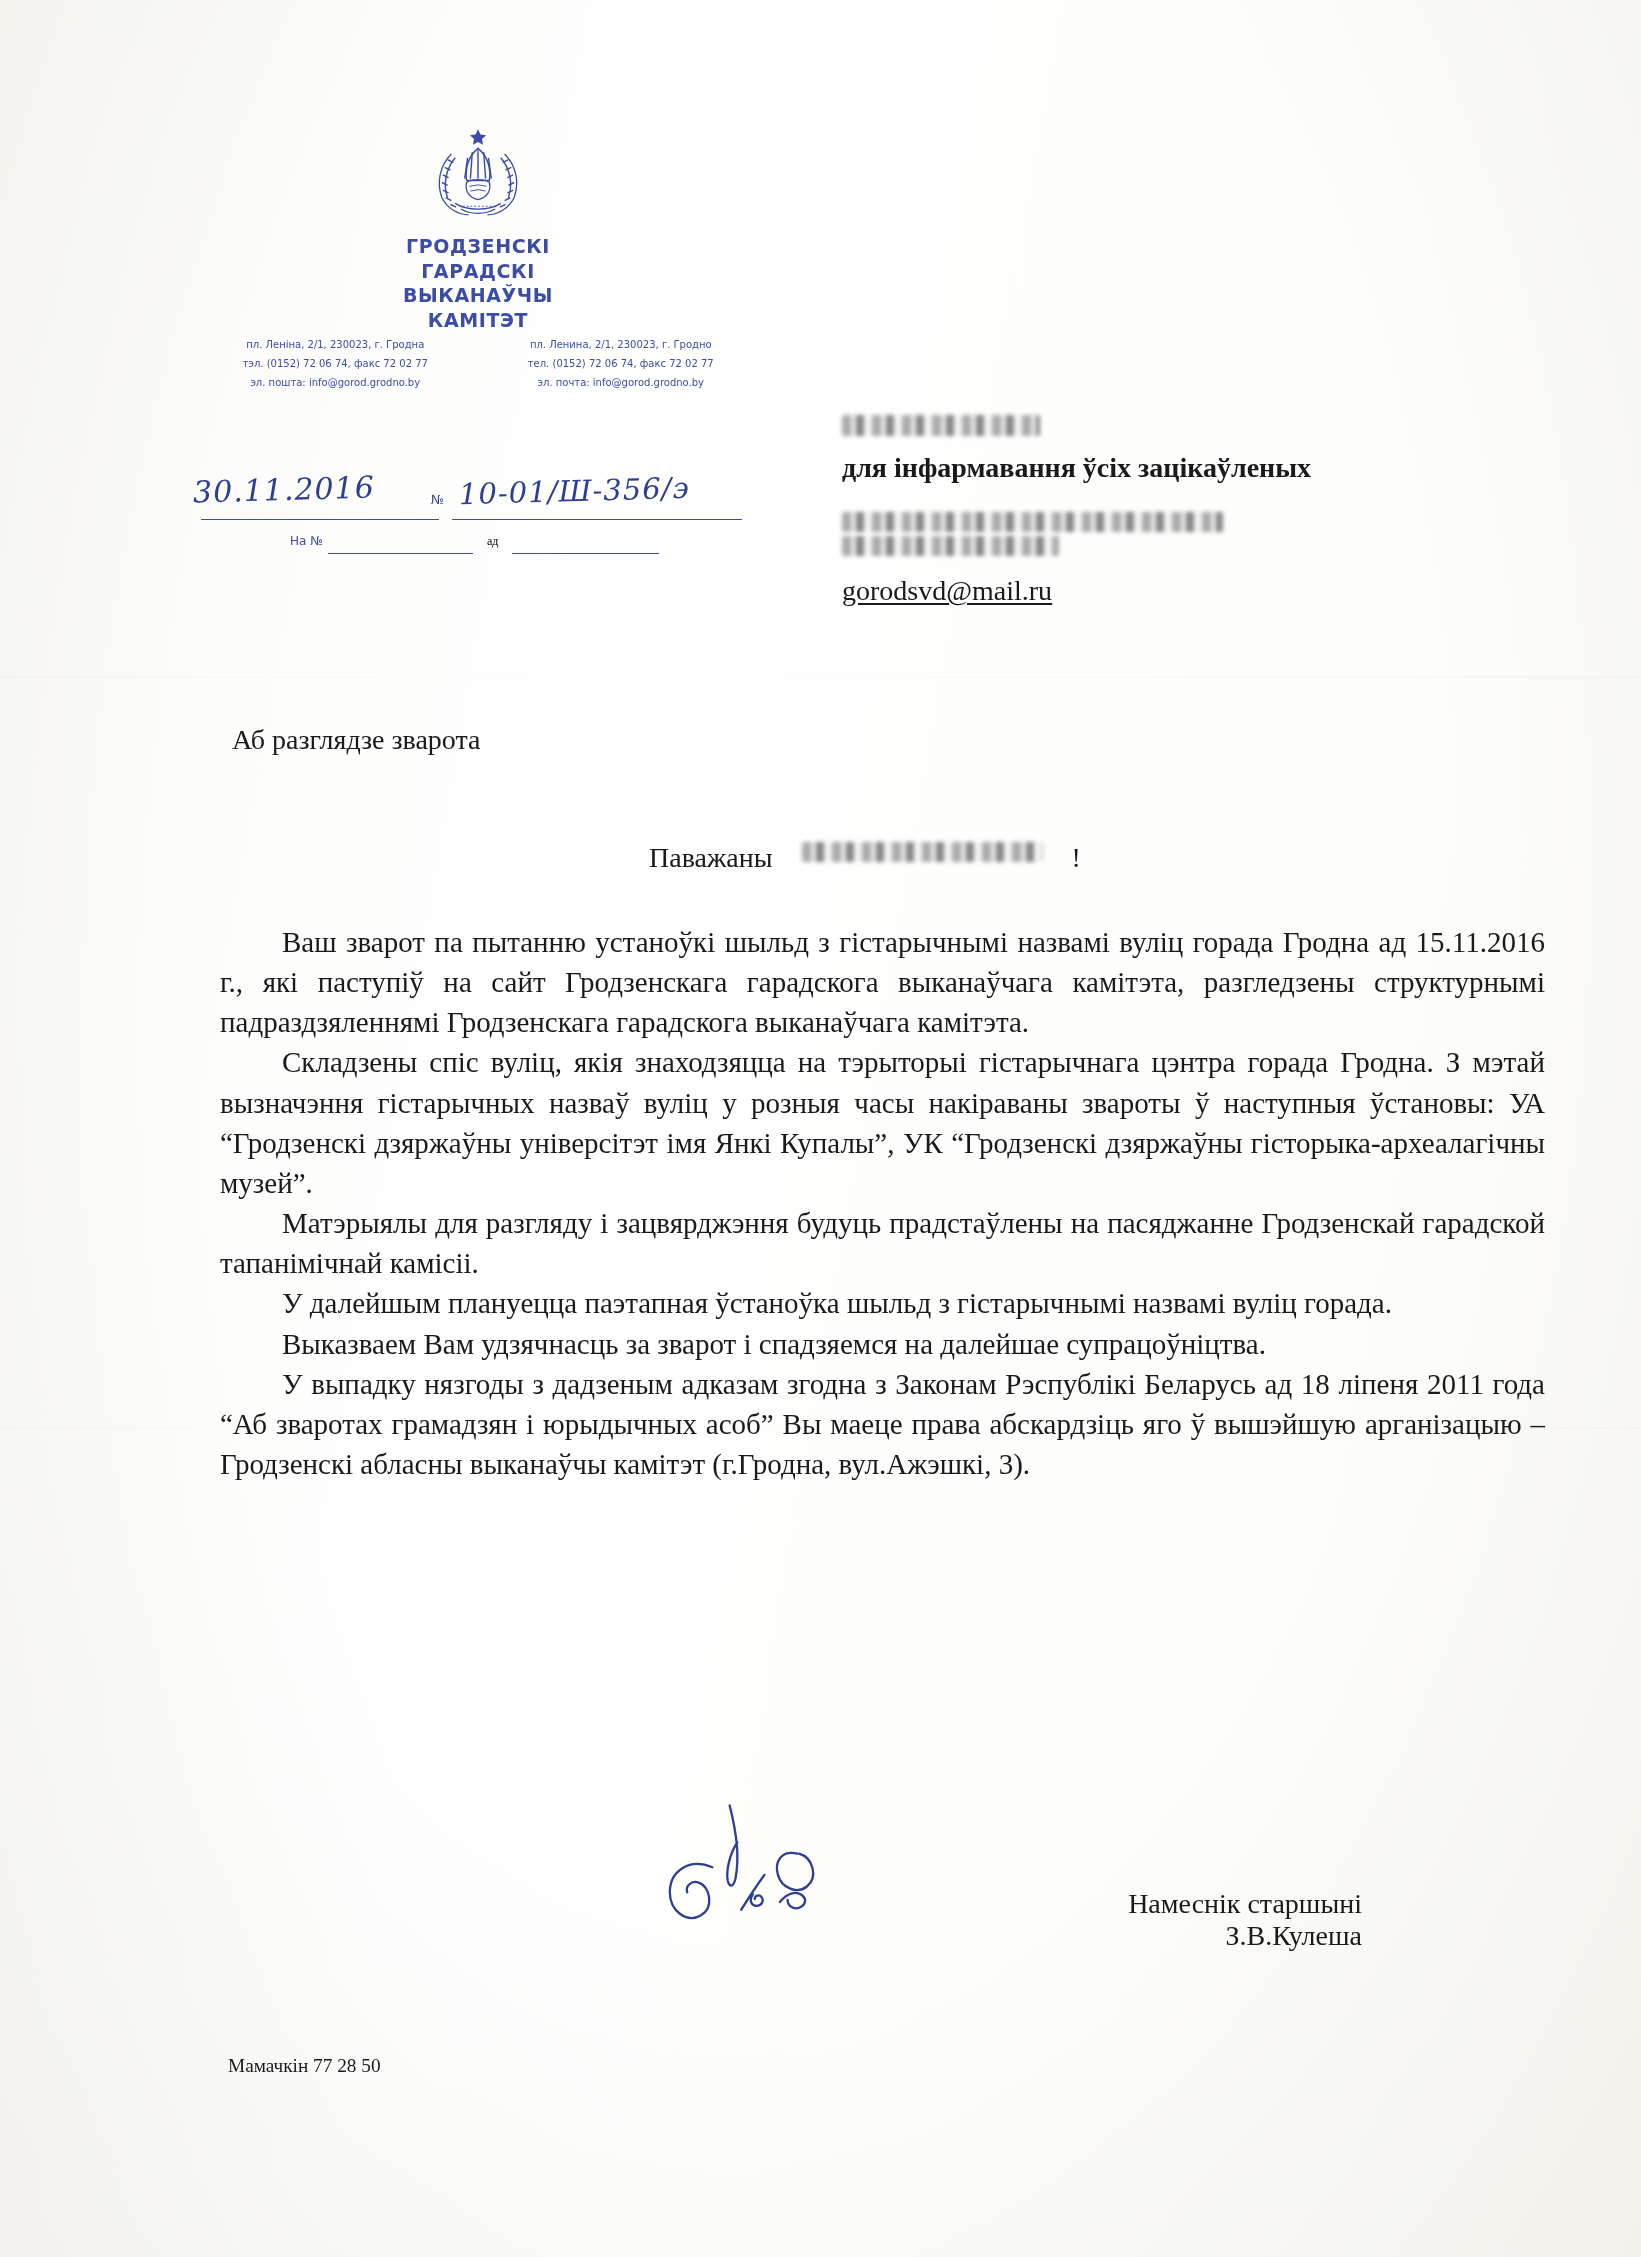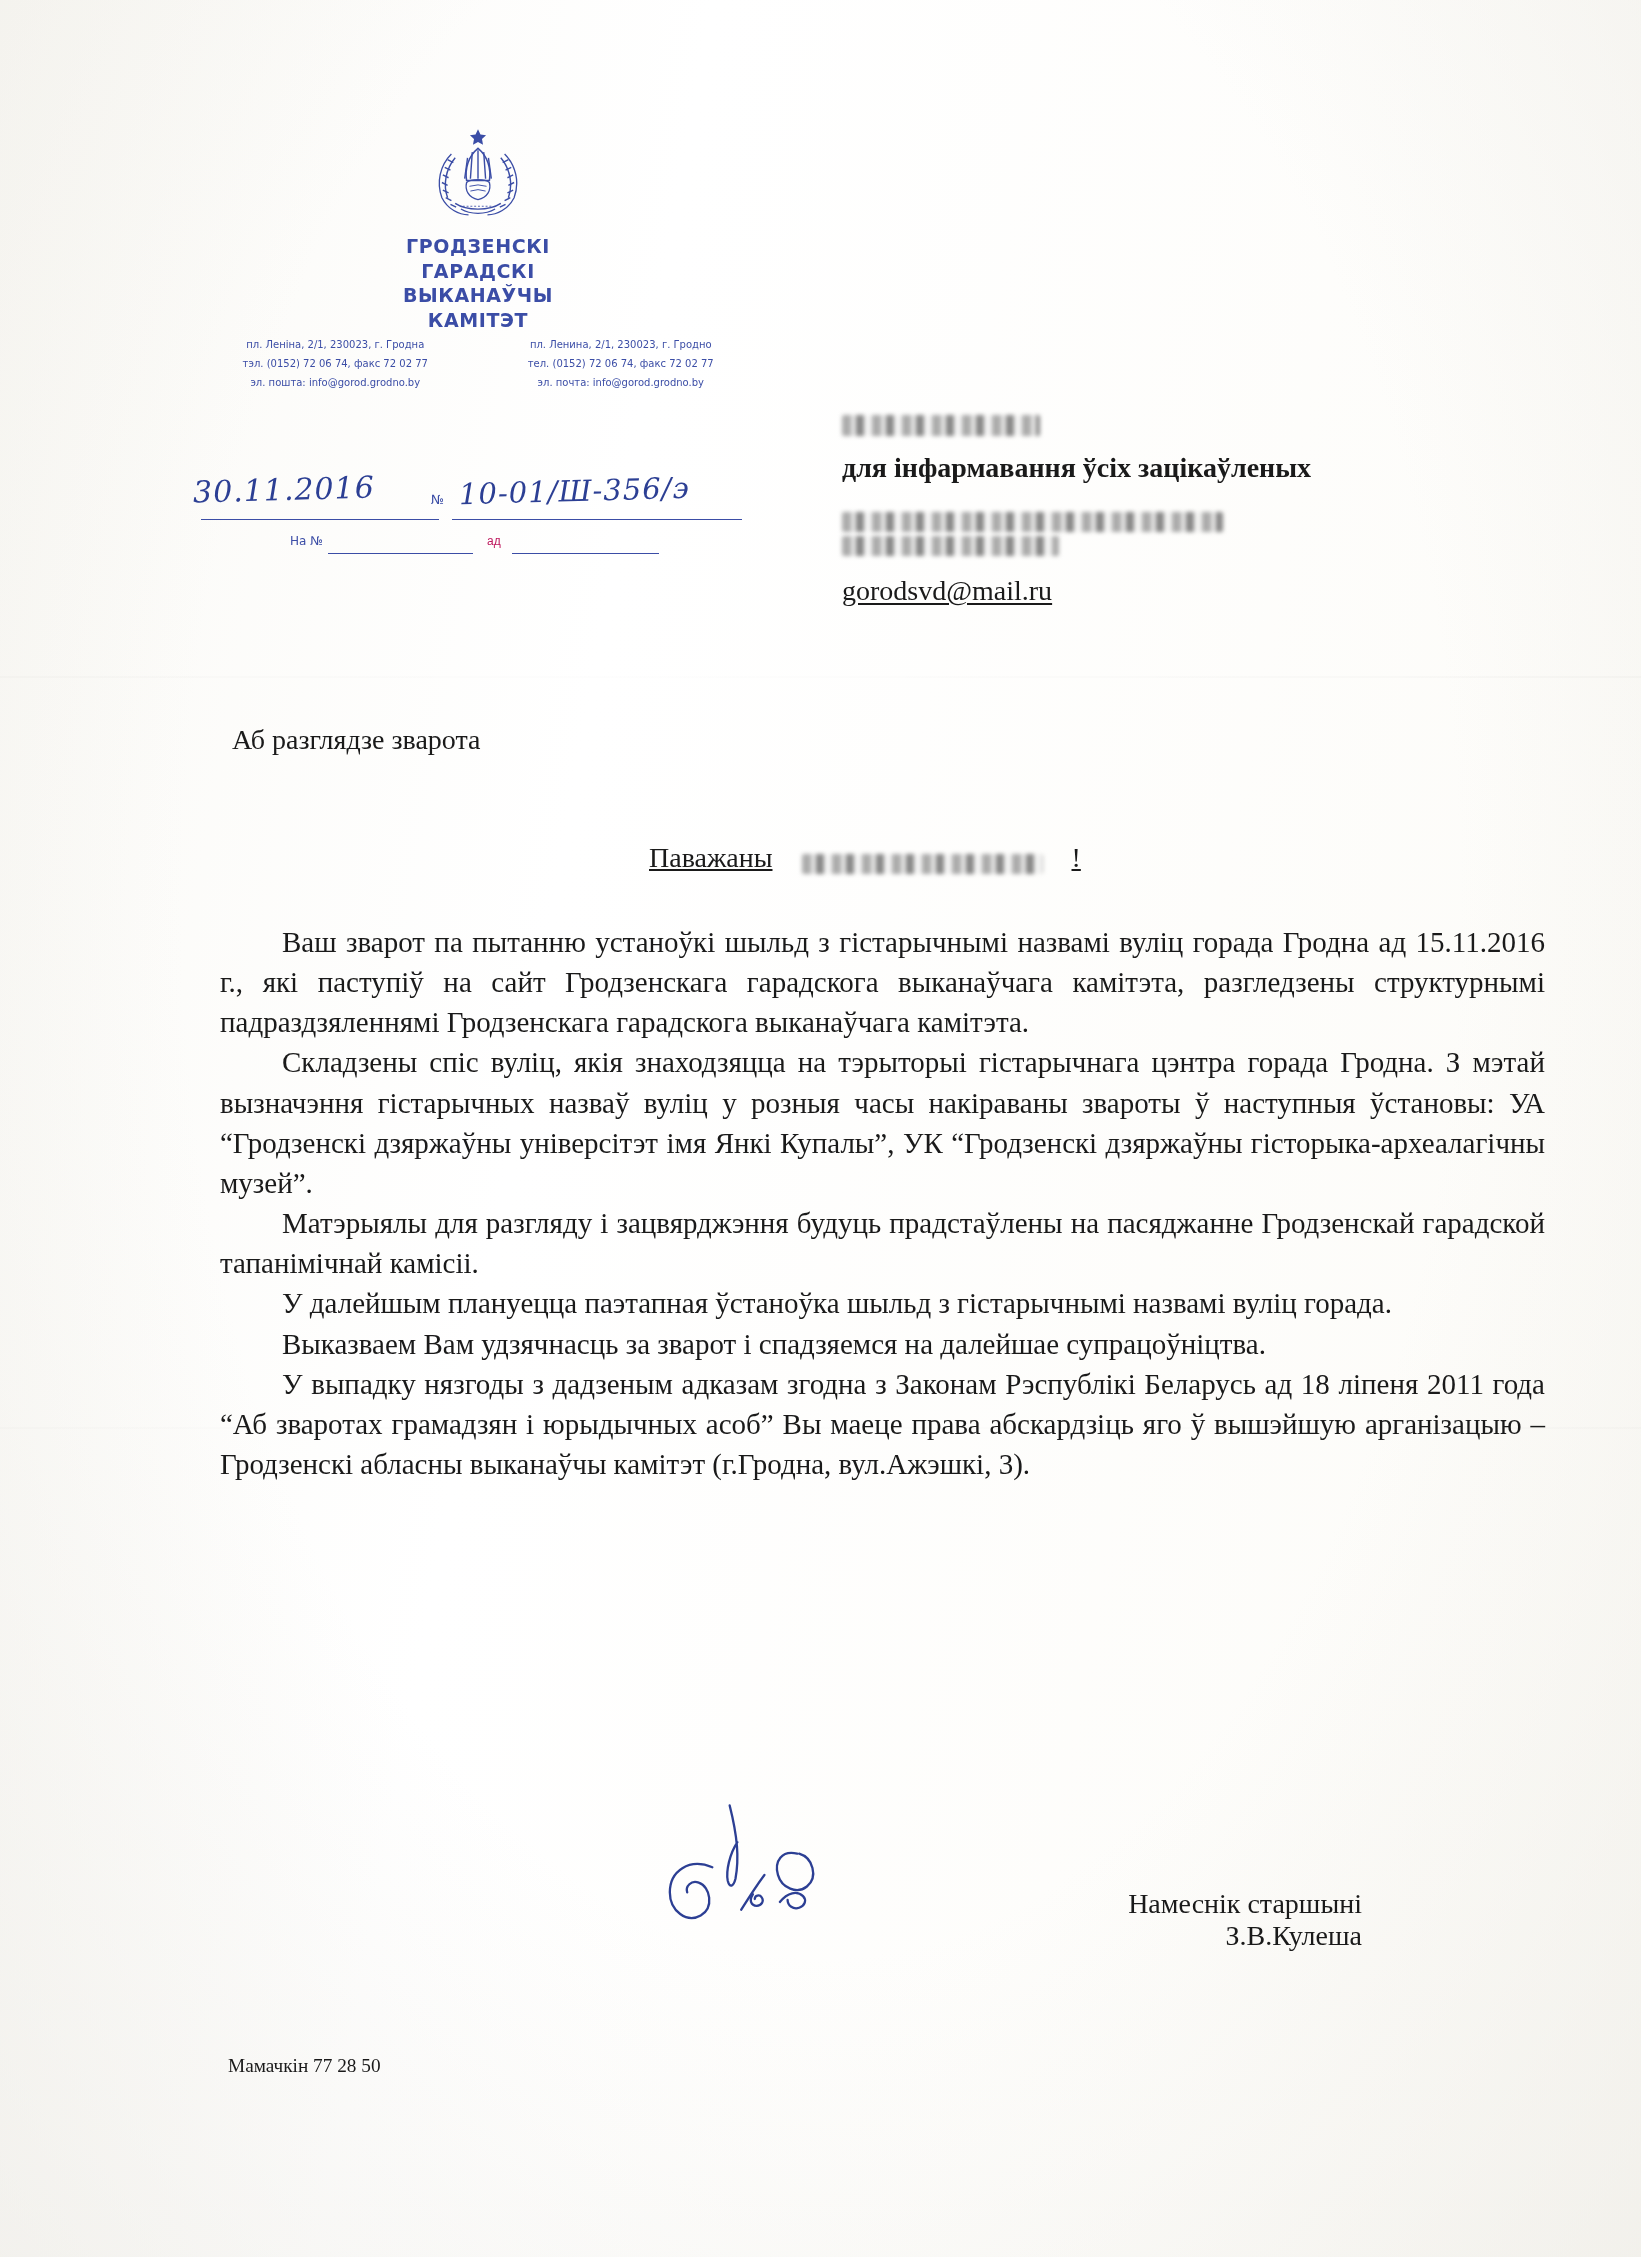--- a/index.html
+++ b/index.html
@@ -113,23 +113,23 @@
     left: 97px;
     top: 56px;
     font-family: "DejaVu Sans", sans-serif;
     font-size: 12px;
     color: #3b4da6;
   }
   #za-label {
     position: absolute;
     left: 294px;
     top: 56px;
-    font-family: Liberation Sans, sans-serif;
+    font-family: Liberation Serif, serif;
     font-size: 12px;
-    color: #be185d;
+    color: #000000;
   }
   #rule-c { left: 135px; top: 75px; width: 145px; }
   #rule-d { left: 319px; top: 75px; width: 147px; }
 
   
   #addressee {
     position: absolute;
     left: 842px;
     top: 415px;
     width: 676px;
@@ -169,23 +169,22 @@
     font-size: 28px;
   }
 
   
   #salutation {
     position: absolute;
     left: 649px;
     top: 842px;
     font-size: 28px;
     display: flex;
-    align-items: flex-end;
+    align-items: flex-start;
     gap: 29px;
-    text-decoration: underline;
   }
   #redact-salutation {
     display: inline-block;
     width: 241px;
     height: 20px;
     vertical-align: middle;
   }
 
   
   #body {

